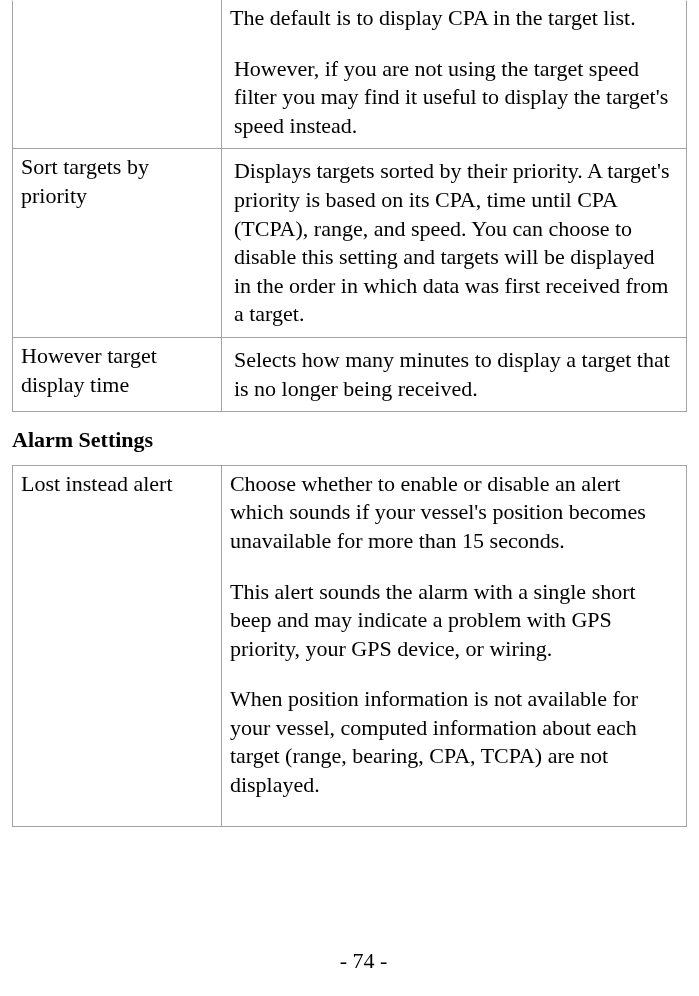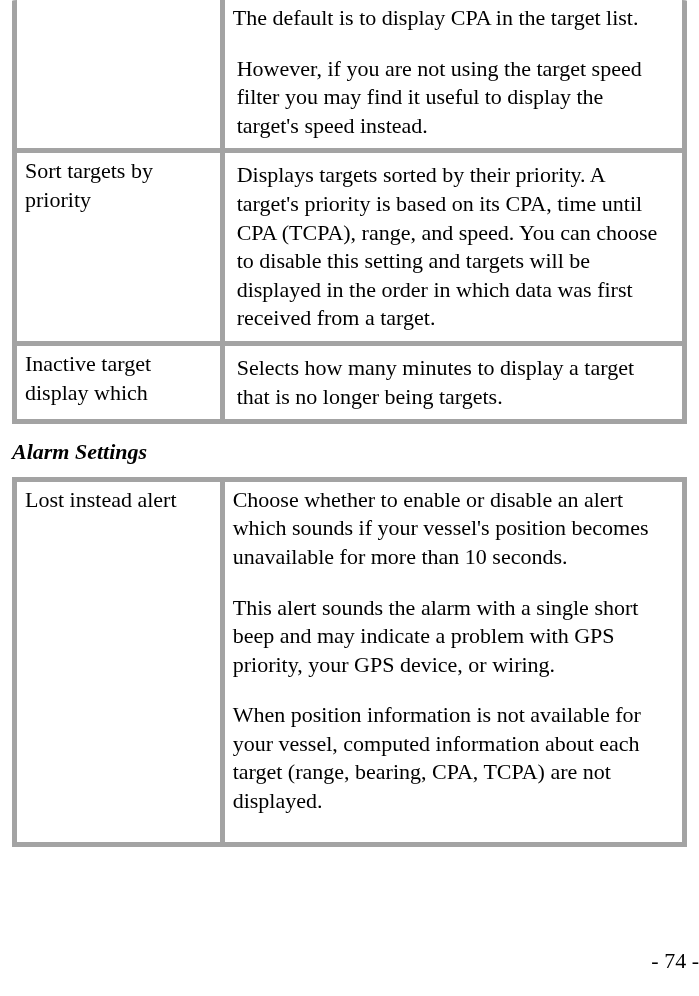--- a/index.html
+++ b/index.html
@@ -20,53 +20,52 @@
     }
     .page {
       padding: 0 12px;
     }
     table {
       width: 100%;
       border-collapse: collapse;
       table-layout: fixed;
     }
     td {
-      border: 5px solid #a3a3a3;
+      border: 1px solid #a3a3a3;
       padding: 4px 8px;
       vertical-align: top;
       font-size: 22px;
       line-height: 1.3;
     }
     td.label-col {
       width: 31%;
     }
     td.desc-col {
       width: 69%;
     }
     .table1-top td {
       border-top: none;
     }
     .section-heading {
       font-weight: bold;
-      font-style: italic;
       font-size: 22px;
       margin: 14px 0 10px 0;
     }
     .para {
       margin: 0 0 22px 0;
     }
     .para.last {
       margin: 4px;
     }
     .page-number {
       position: absolute;
       bottom: 20px;
       left: 0;
       right: 0;
-      text-align: right;
+      text-align: center;
       font-size: 22px;
       margin-left: 28px;
     }
   </style>
 </head>
 <body>
 
 <div class="page">
 
   <table>
@@ -83,39 +82,39 @@
     <tr>
       <td class="label-col">
         <span>Sort targets by priority</span>
       </td>
       <td class="desc-col">
         <div class="para last">Displays targets sorted by their priority. A target's priority is based on its CPA, time until CPA (TCPA), range, and speed. You can choose to disable this setting and targets will be displayed in the order in which data was first received from a target.</div>
       </td>
     </tr>
     <tr>
       <td class="label-col">
-        <span>Inactive target display which</span>
+        <span>However target display time</span>
       </td>
       <td class="desc-col">
-        <div class="para last">Selects how many minutes to display a target that is no longer being targets.</div>
+        <div class="para last">Selects how many minutes to display a target that is no longer being received.</div>
       </td>
     </tr>
   </tbody>
     </table>
 
   <div class="section-heading">Alarm Settings</div>
 
   <table>
     <tbody>
         <tr>
       <td class="label-col">
         <span>Lost instead alert</span>
       </td>
       <td class="desc-col">
-        <div class="para">Choose whether to enable or disable an alert which sounds if your vessel's position becomes unavailable for more than 10 seconds.</div>
+        <div class="para">Choose whether to enable or disable an alert which sounds if your vessel's position becomes unavailable for more than 15 seconds.</div>
         <div class="para">This alert sounds the alarm with a single short beep and may indicate a problem with GPS priority, your GPS device, or wiring.</div>
         <div class="para">When position information is not available for your vessel, computed information about each target (range, bearing, CPA, TCPA) are not displayed.</div>
       </td>
     </tr>
   </tbody>
     </table>
 
 </div>
 
 <div class="page-number">- 74 -</div>

